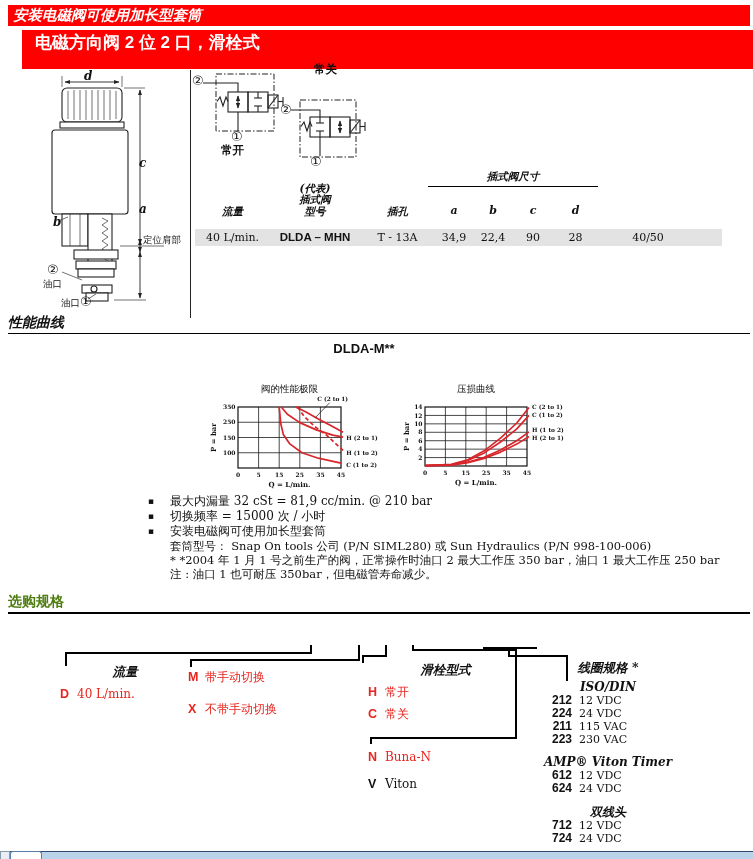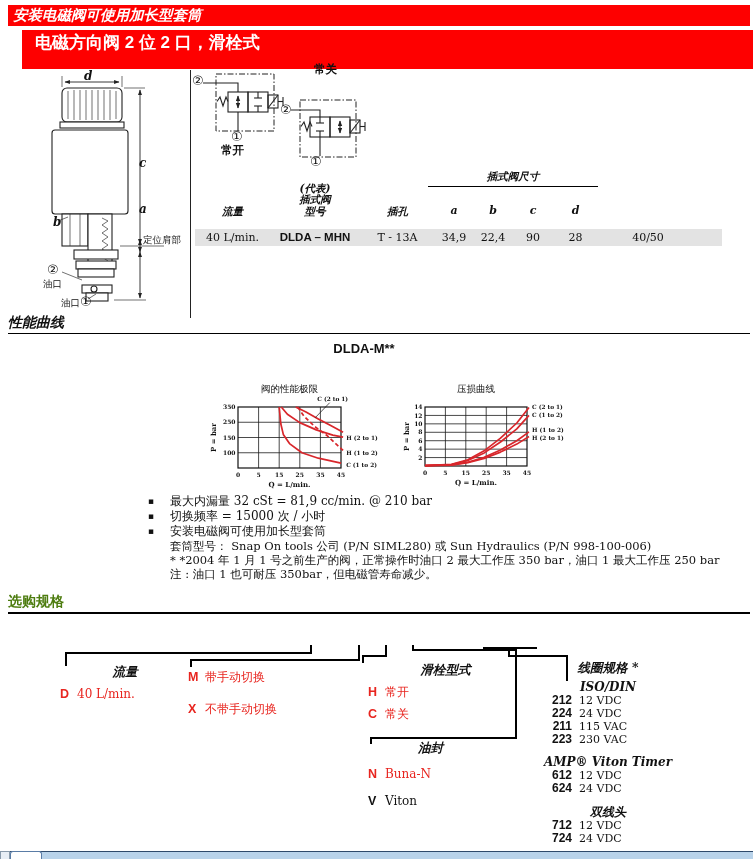--- a/index.html
+++ b/index.html
@@ -358,21 +358,20 @@
       <span class="g-code">H</span>
       <span>常开</span>
     </div>
     <div class="g-item" style="margin-top:8px;">
       <span class="g-code">C</span>
       <span>常关</span>
     </div>
   </div>
 
   <div class="abs" style="left:368px;top:740px;width:155px;">
-    <div class="g-title" style="padding-right:30px;">油封</div>
     <div class="g-item" style="margin-top:10px;">
       <span class="g-code">N</span>
       <span>Buna-N</span>
     </div>
     <div class="g-item blacktxt" style="margin-top:13px;">
       <span class="g-code blacktxt">V</span>
       <span class="blacktxt">Viton</span>
     </div>
   </div>
 

